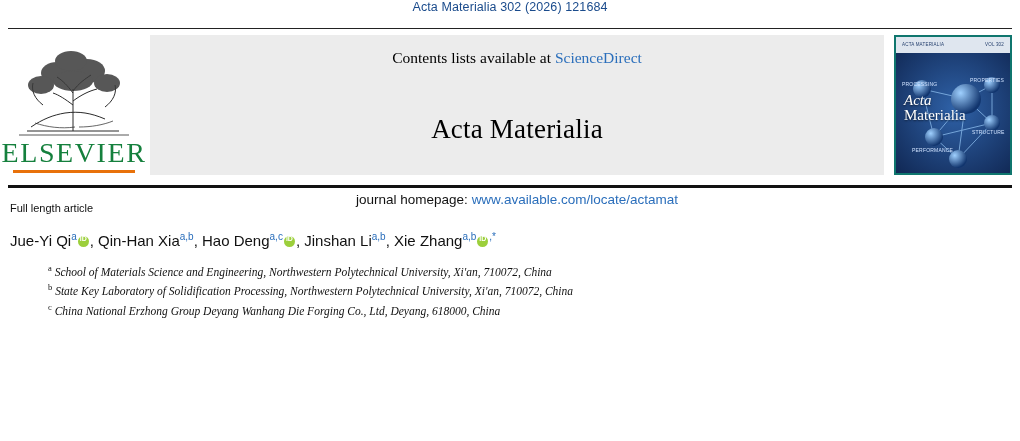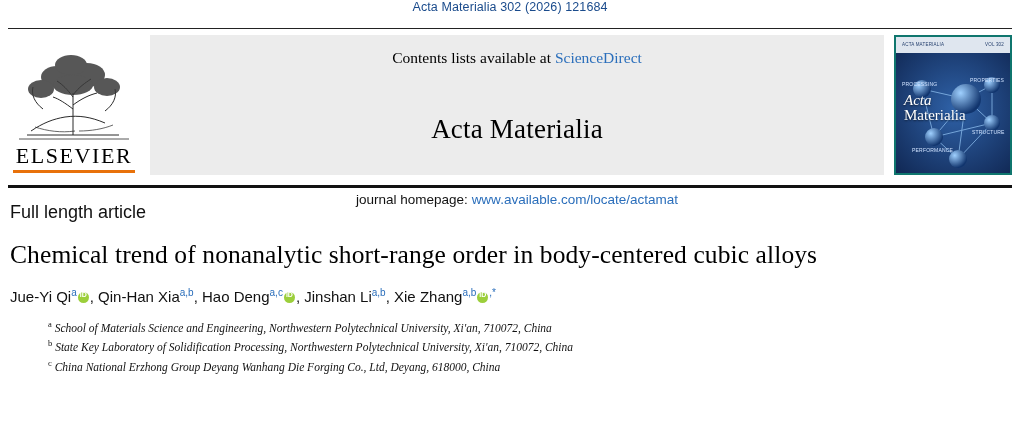--- a/index.html
+++ b/index.html
@@ -48,23 +48,23 @@
     box-sizing: border-box;
   }
   .tree-box {
     width: 122px;
     height: 104px;
     position: relative;
     overflow: hidden;
   }
   .elsevier-word {
     font-family: "Liberation Serif", serif;
-    font-size: 22px;
+    font-size: 28px;
     letter-spacing: 1.6px;
-    color: #000000;
+    color: #15803d;
     font-weight: 400;
     line-height: 1;
     padding-top: 2px;
   }
   .elsevier-rule {
     width: 122px;
     height: 3px;
     background: #e8710a;
     margin-top: 3px;
   }
@@ -150,21 +150,21 @@
     margin: 10px 8px 0 8px;
     border-top: 3px solid #111;
   }
 
   
   .article {
     padding: 14px 10px 0 10px;
   }
   .article-type {
     font-family: "Liberation Sans", sans-serif;
-    font-size: 18px;
+    font-size: 11px;
     color: #111;
   }
   .article-title {
     font-family: "Liberation Serif", serif;
     font-size: 25.5px;
     line-height: 31px;
     margin-top: 16px;
     font-weight: 400;
     letter-spacing: .1px;
   }
@@ -311,21 +311,20 @@
         <b>Materialia</b>
       </div>
     </div>
   </div>
 </div>
 
 <div class="bottom-rule"></div>
 
 <div class="article">
   <div class="article-type">Full length article</div>
-  <div class="article-title">Chemical trend of nonanalytic short-range order in body-centered cubic alloys</div>
 
   <div class="authors">
     <span><span>Jue-Yi Qi</span><sup>a</sup><span class="orcid"></span><span>, </span></span><span><span>Qin-Han Xia</span><sup>a,b</sup><span>, </span></span><span><span>Hao Deng</span><sup>a,c</sup><span class="orcid"></span><span>, </span></span><span><span>Jinshan Li</span><sup>a,b</sup><span>, </span></span><span><span>Xie Zhang</span><sup>a,b</sup><span class="orcid"></span><sup>,*</sup></span>
   </div>
 
   <div class="affils">
     <div><sup>a</sup> <span>School of Materials Science and Engineering, Northwestern Polytechnical University, Xi'an, 710072, China</span></div>
     <div><sup>b</sup> <span>State Key Laboratory of Solidification Processing, Northwestern Polytechnical University, Xi'an, 710072, China</span></div>
     <div><sup>c</sup> <span>China National Erzhong Group Deyang Wanhang Die Forging Co., Ltd, Deyang, 618000, China</span></div>
   </div>

